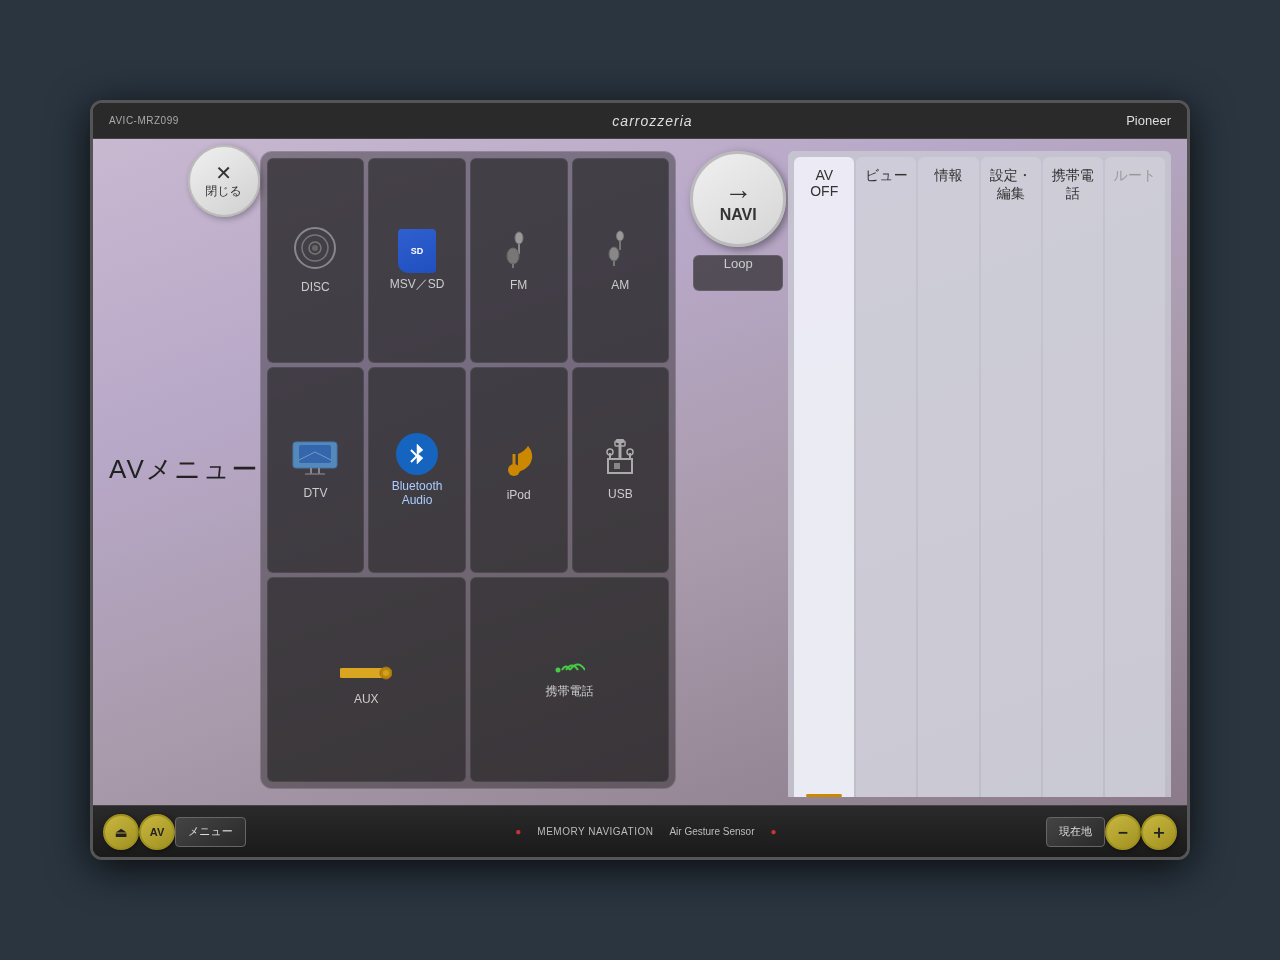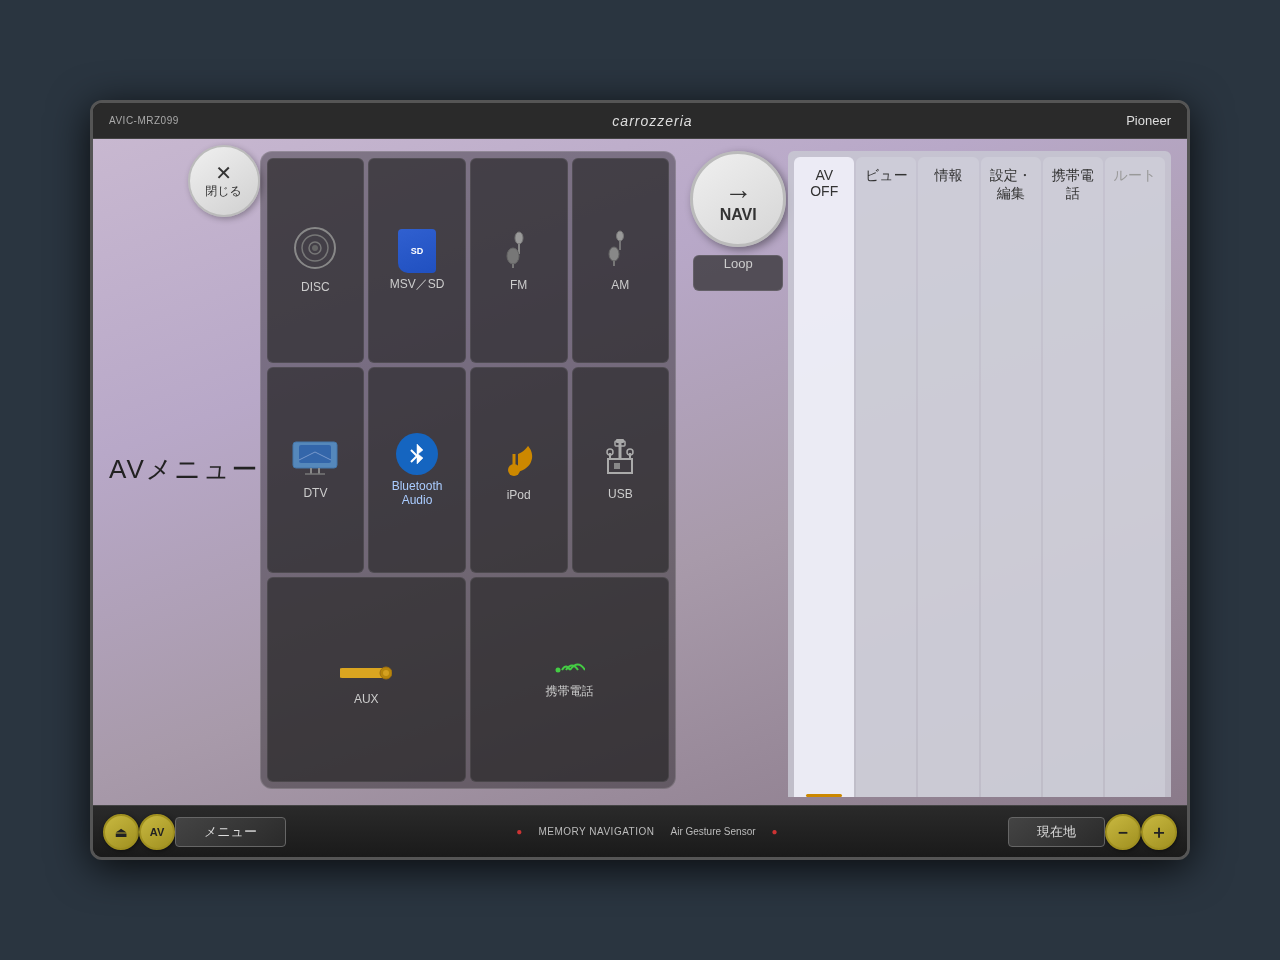--- a/index.html
+++ b/index.html
@@ -317,30 +317,30 @@
       align-items: center;
       justify-content: center;
       cursor: pointer;
       color: #222;
       font-size: 14px;
       box-shadow: 1px 1px 4px rgba(0,0,0,0.5);
     }
 
     .hw-btn-rect {
       height: 30px;
-      padding: 0 28px;
+      padding: 0 12px;
       background: linear-gradient(145deg, #444, #2a2a2a);
       border: 1px solid #666;
       border-radius: 4px;
       display: flex;
       align-items: center;
       justify-content: center;
       cursor: pointer;
       color: #ddd;
-      font-size: 13px;
+      font-size: 11px;
     }
 
     .hw-center {
       display: flex;
       align-items: center;
       gap: 16px;
       flex: 1;
       justify-content: center;
     }
 

